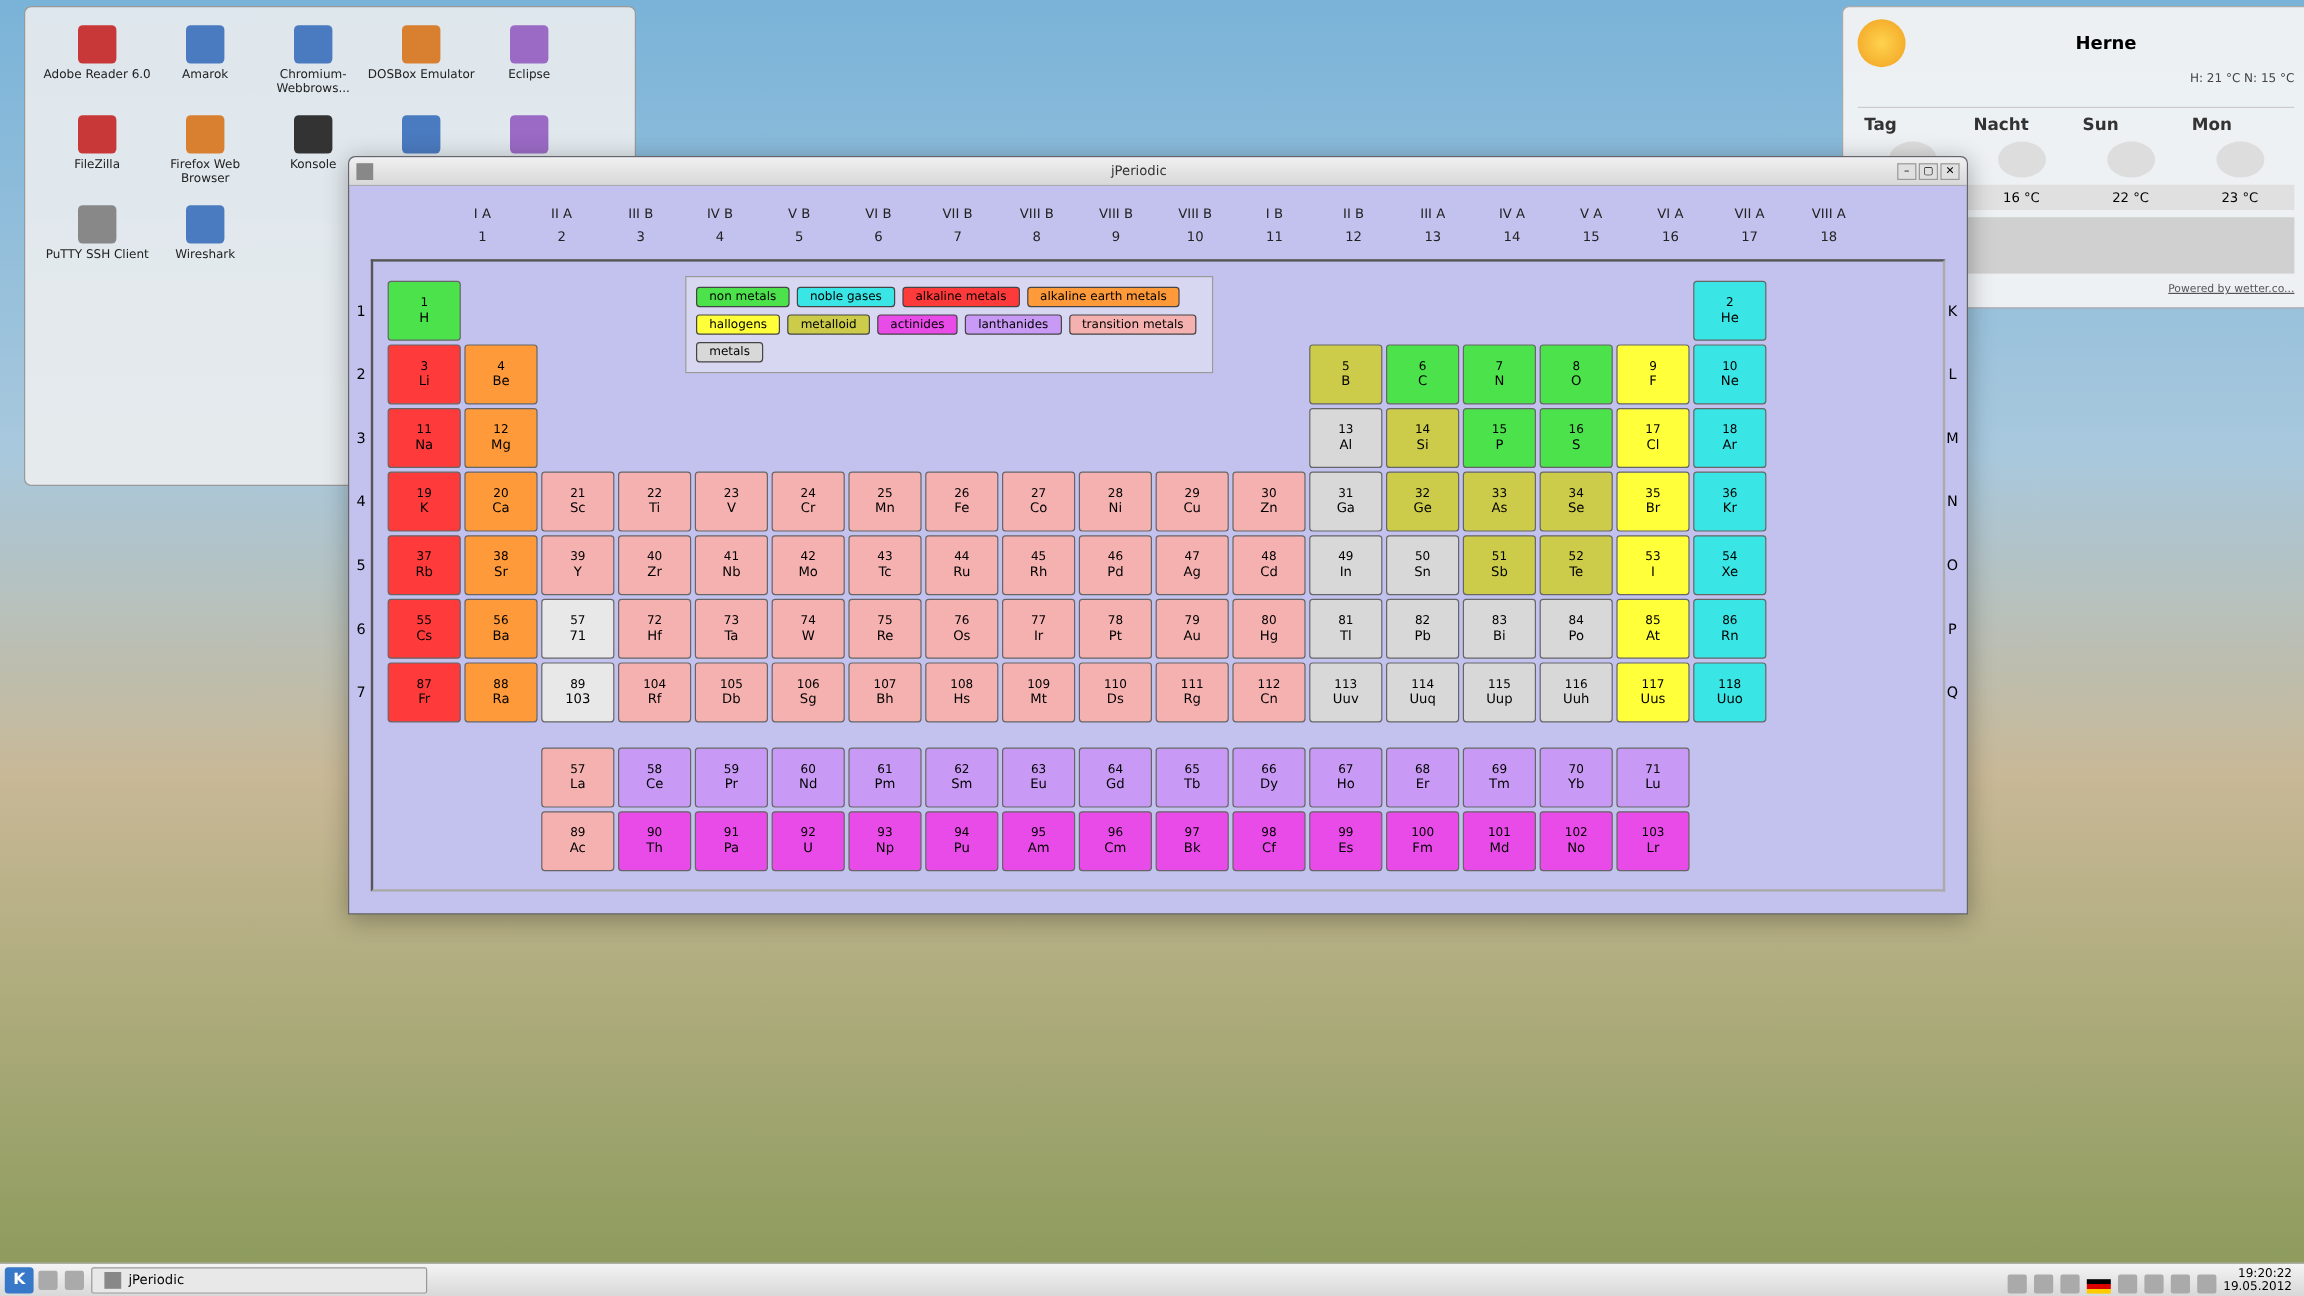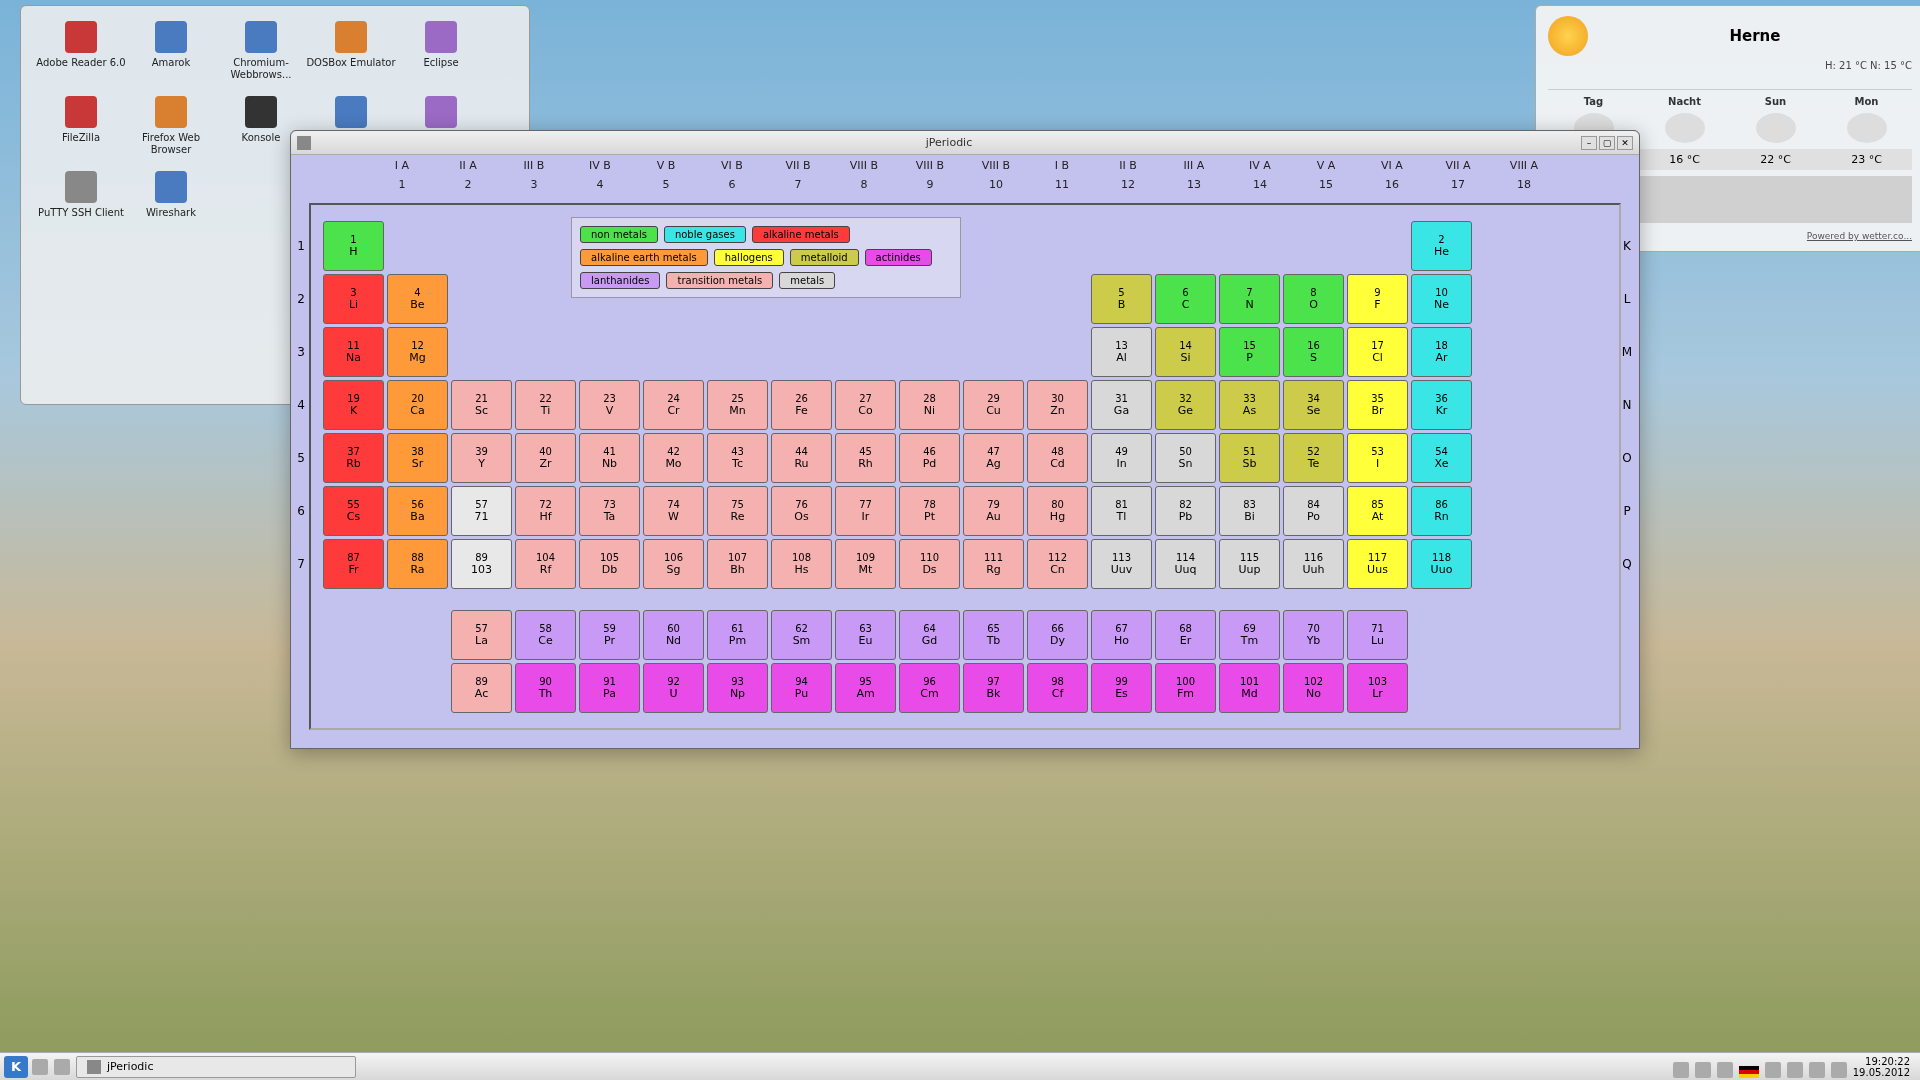--- a/index.html
+++ b/index.html
@@ -13,59 +13,59 @@
 .dicon-img { width: 32px; height: 32px; margin: 0 auto 4px; background: #888; border-radius: 4px; }
 .dicon-label { font-size: 10px; color: #222; line-height: 1.2; }
 
 
 .weather { position: absolute; right: -5px; top: 5px; width: 390px; background: rgba(245,245,245,0.92); border: 1px solid #aaa; border-radius: 6px; padding: 10px 12px; font-size: 11px; }
 .weather-header { display: flex; align-items: center; gap: 10px; }
 .weather-sun { width: 40px; height: 40px; background: radial-gradient(circle, #ffd34e, #f0a020); border-radius: 50%; }
 .weather-city { font-size: 15px; font-weight: bold; flex: 1; text-align: center; }
 .weather-hl { text-align: right; font-size: 10px; color: #444; margin-top: 4px; }
 .weather-days { display: flex; justify-content: space-around; margin-top: 18px; border-top: 1px solid #ccc; padding-top: 6px; }
-.weather-day { text-align: center; font-size: 10px; font-weight: bold; color: #333; width: 80px; }
+.weather-day { font-size: 14px; font-weight: bold; color: #333; width: 80px; }
 .weather-icons { display: flex; justify-content: space-around; margin-top: 6px; }
 .wicon { width: 40px; height: 30px; background: #ddd; border-radius: 50%; }
 .weather-temp-row { display: flex; justify-content: space-around; margin-top: 6px; background: #e0e0e0; padding: 4px 0; font-size: 11px; }
 .weather-temp-row.alt { background: #d0d0d0; flex-direction: column; }
 .weather-temp { width: 80px; text-align: center; }
 .weather-footer { text-align: right; font-size: 9px; color: #555; text-decoration: underline; margin-top: 8px; }
 
 
 .jwin { position: absolute; left: 290px; top: 130px; width: 1350px; background: #c3c2ee; border: 1px solid #666; border-radius: 6px 6px 0 0; box-shadow: 0 4px 20px rgba(0,0,0,0.3); }
 .titlebar { height: 24px; background: linear-gradient(to bottom, #f0f0f0, #d8d8d8); border-radius: 6px 6px 0 0; display: flex; align-items: center; padding: 0 6px; border-bottom: 1px solid #aaa; }
 .titlebar-icon { width: 14px; height: 14px; background: #888; margin-right: 6px; }
 .titlebar-title { flex: 1; text-align: center; font-size: 11px; color: #333; }
 .titlebar-btns { display: flex; gap: 2px; }
 .titlebar-btn { width: 16px; height: 14px; background: #e0e0e0; border: 1px solid #999; font-size: 9px; text-align: center; line-height: 12px; cursor: pointer; }
 .menubar { height: 22px; background: #eee; border-bottom: 1px solid #bbb; display: flex; align-items: center; padding: 0 8px; gap: 14px; font-size: 12px; }
 .menu-item { cursor: pointer; }
 
-.jbody { padding: 4px 18px 18px 18px; }
+.jbody { padding: 17px 18px 18px 18px; }
 
 
 .groups-row { display: flex; margin-left: 60px; }
 .group-col { width: 66px; text-align: center; font-size: 11px; color: #222; }
 .nums-row { display: flex; margin-left: 60px; margin-top: 6px; }
 
 
 .ptable-wrap { background: #c3c2ee; border: 2px inset #aaa; margin-top: 12px; padding: 14px 12px; position: relative; }
 
 .prow { display: flex; align-items: center; height: 53px; gap: 3px; position: relative; }
 .row-num { width: 20px; text-align: center; font-size: 12px; position: absolute; left: -32px; }
 .row-shell { width: 20px; text-align: center; font-size: 12px; position: absolute; right: -30px; }
 
 .cell { width: 61px; height: 50px; border: 1px solid #666; border-radius: 3px; display: flex; flex-direction: column; align-items: center; justify-content: center; font-size: 11px; cursor: pointer; }
 .cell .num { font-size: 10px; }
 .cell .sym { font-size: 11px; }
 .spacer { width: 61px; height: 50px; }
 
 
-.legend { position: absolute; left: 260px; top: 12px; width: 390px; background: #d8d7f2; border: 1px solid #999; padding: 8px; display: flex; flex-wrap: wrap; gap: 6px; }
+.legend { position: absolute; left: 260px; top: 12px; width: 440px; background: #d8d7f2; border: 1px solid #999; padding: 8px; display: flex; flex-wrap: wrap; gap: 6px; }
 .legend-btn { padding: 2px 10px; border: 1px solid #444; border-radius: 3px; font-size: 10px; cursor: pointer; }
 
 
 .c-nonmetal { background: #4be24b; }
 .c-noble { background: #39e5e5; }
 .c-alkali { background: #ff3a3a; }
 .c-alkaline { background: #ff9a3a; }
 .c-halogen { background: #ffff3a; }
 .c-metalloid { background: #cccc4a; }
 .c-actinide { background: #e84be8; }

